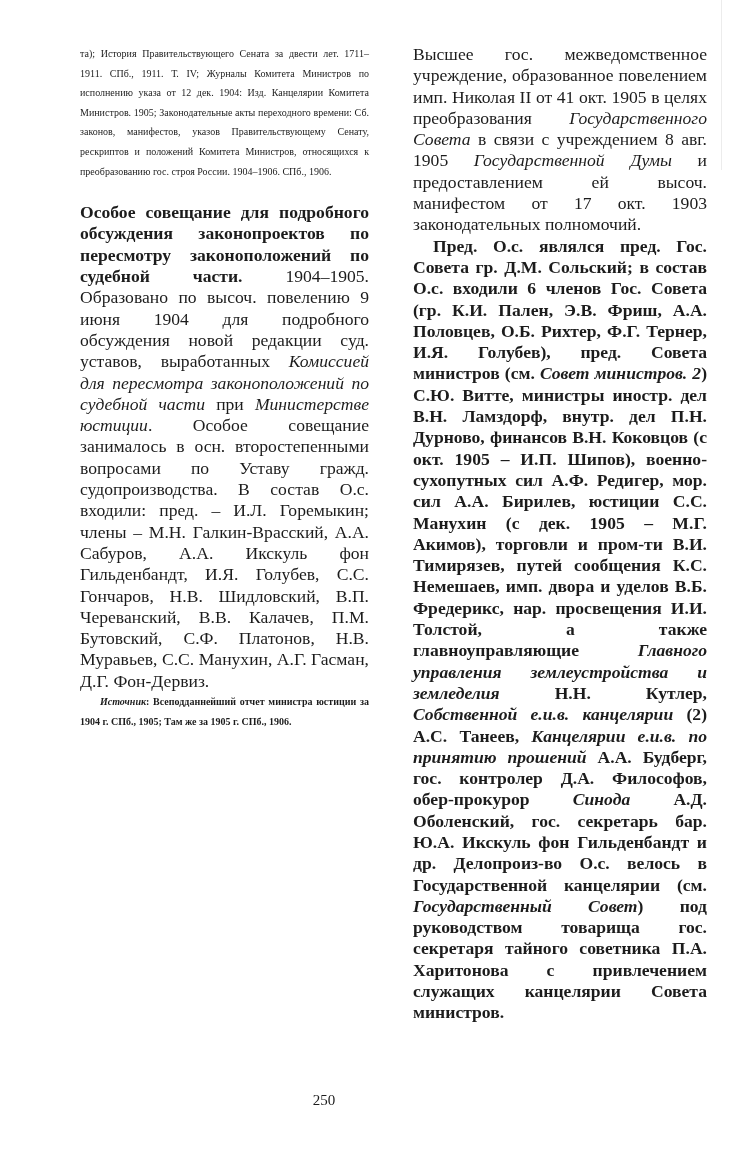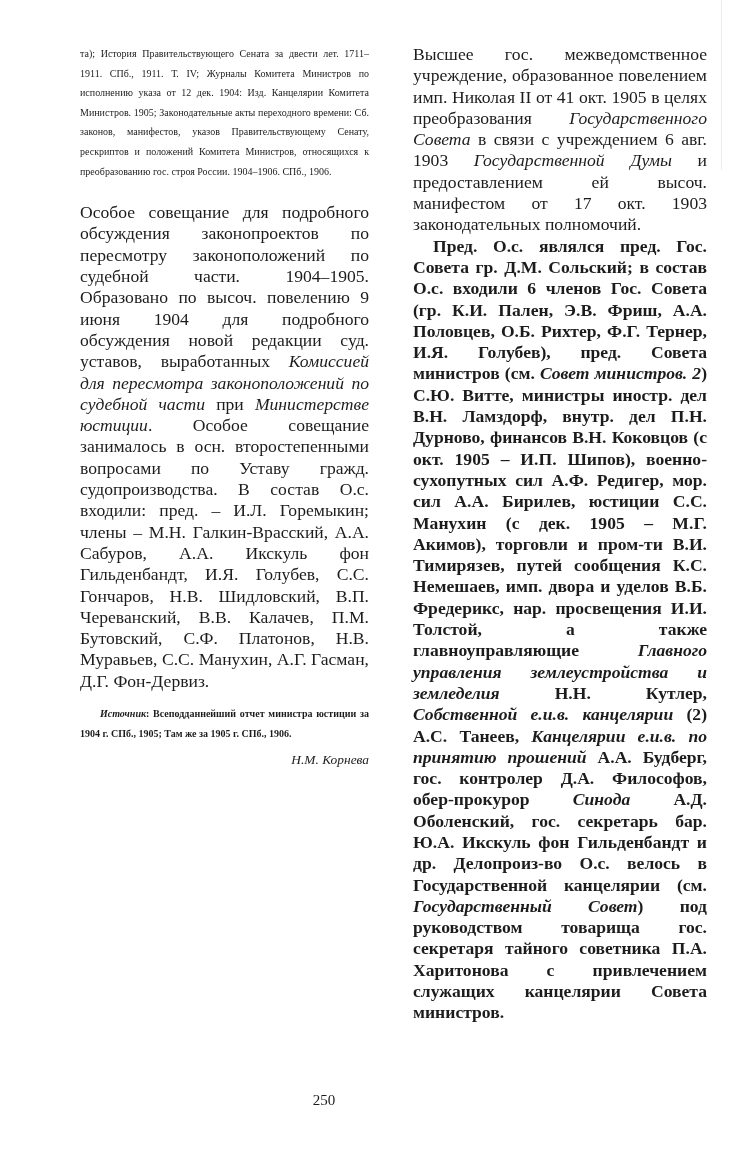--- a/index.html
+++ b/index.html
@@ -9,41 +9,40 @@
     color: #1c1c1c;
   }
   .col { position: absolute; top: 44px; text-align: justify; }
   .col-left { left: 80px; width: 289px; }
   .col-right { left: 413px; width: 294px; }
   .small { font-size: 10px; line-height: 19.6px; }
   .main { font-size: 17.6px; line-height: 21.3px; }
   .p { margin: 0; }
   .indent { text-indent: 20px; font-weight: bold; }
   .sig { text-align: right; font-style: italic; font-size: 13.4px; line-height: 18px; margin: 8px 0 0 0; }
-  .heading { font-weight: normal; }
+  .heading { font-weight: bold; }
   .it { font-style: italic; }
   .gap-entry { margin-top: 21px; }
-  .gap-src { margin-top: 12px; }
+  .gap-src { }
   .page-number { position: absolute; top: 1092px; left: 0; width: 648px; text-align: center; font-size: 15px; }
   .scan-edge { position: absolute; left: 721px; top: 0; width: 1px; height: 170px; background: #ececec; }
 </style>
 </head>
 <body>
 
 <div class="scan-edge"></div>
 
 <div class="col col-left">
   <p class="p small">та); История Правительствующего Сената за двести лет. 1711–1911. СПб., 1911. Т. IV; Журналы Комитета Министров по исполнению указа от 12 дек. 1904: Изд. Канцелярии Комитета Министров. 1905; Законодательные акты переходного времени: Сб. законов, манифестов, указов Правительствующему Сенату, рескриптов и положений Комитета Министров, относящихся к преобразованию гос. строя России. 1904–1906. СПб., 1906.</p>
 
   <div class="gap-entry">
     <p class="p main"><span class="heading">Особое совещание для подробного обсуждения законопроектов по пересмотру законоположений по судебной части.</span><span> 1904–1905.</span><span> Образовано по высоч. повелению 9 июня 1904 для подробного обсуждения новой редакции суд. уставов, выработанных </span><span class="it">Комиссией для пересмотра законоположений по судебной части</span><span> при </span><span class="it">Министерстве юстиции</span><span>. Особое совещание занималось в осн. второстепенными вопросами по Уставу гражд. судопроизводства. В состав О.с. входили: пред. – И.Л. Горемыкин; члены – М.Н. Галкин-Врасский, А.А. Сабуров, А.А. Икскуль фон Гильденбандт, И.Я. Голубев, С.С. Гончаров, Н.В. Шидловский, В.П. Череванский, В.В. Калачев, П.М. Бутовский, С.Ф. Платонов, Н.В. Муравьев, С.С. Манухин, А.Г. Гасман, Д.Г. Фон-Дервиз.</span></p>
     <p class="p small indent gap-src"><span class="it">Источник</span><span>: Всеподданнейший отчет министра юстиции за 1904 г. СПб., 1905; Там же за 1905 г. СПб., 1906.</span></p>
-    <p class="sig">Н.М. Корнева</p>
   </div>
 
 </div>
 
 <div class="col col-right">
-  <p class="p main"><span>Высшее гос. межведомственное учреждение, образованное повелением имп. Николая II от 41 окт. 1905 в целях преобразования </span><span class="it">Государственного Совета</span><span> в связи с учреждением 6 авг. 1903 </span><span class="it">Государственной Думы</span><span> и предоставлением ей высоч. манифестом от 17 окт. 1903 законодательных полномочий.</span></p>
+  <p class="p main"><span>Высшее гос. межведомственное учреждение, образованное повелением имп. Николая II от 41 окт. 1905 в целях преобразования </span><span class="it">Государственного Совета</span><span> в связи с учреждением 8 авг. 1905 </span><span class="it">Государственной Думы</span><span> и предоставлением ей высоч. манифестом от 17 окт. 1903 законодательных полномочий.</span></p>
   <p class="p main indent"><span>Пред. О.с. являлся пред. Гос. Совета гр. Д.М. Сольский; в состав О.с. входили 6 членов Гос. Совета (гр. К.И. Пален, Э.В. Фриш, А.А. Половцев, О.Б. Рихтер, Ф.Г. Тернер, И.Я. Голубев), пред. Совета министров (см. </span><span class="it">Совет министров. 2</span><span>) С.Ю. Витте, министры иностр. дел В.Н. Ламздорф, внутр. дел П.Н. Дурново, финансов В.Н. Коковцов (с окт. 1905 – И.П. Шипов), военно-сухопутных сил А.Ф. Редигер, мор. сил А.А. Бирилев, юстиции С.С. Манухин (с дек. 1905 – М.Г. Акимов), торговли и пром-ти В.И. Тимирязев, путей сообщения К.С. Немешаев, имп. двора и уделов В.Б. Фредерикс, нар. просвещения И.И. Толстой, а также главноуправляющие </span><span class="it">Главного управления землеустройства и земледелия</span><span> Н.Н. Кутлер, </span><span class="it">Собственной е.и.в. канцелярии</span><span> (2) А.С. Танеев, </span><span class="it">Канцелярии е.и.в. по принятию прошений</span><span> А.А. Будберг, гос. контролер Д.А. Философов, обер-прокурор </span><span class="it">Синода</span><span> А.Д. Оболенский, гос. секретарь бар. Ю.А. Икскуль фон Гильденбандт и др. Делопроиз-во О.с. велось в Государственной канцелярии (см. </span><span class="it">Государственный Совет</span><span>) под руководством товарища гос. секретаря тайного советника П.А. Харитонова с привлечением служащих канцелярии Совета министров.</span></p>
 </div>
 
 <div class="page-number">250</div>
 
 </body></html>

